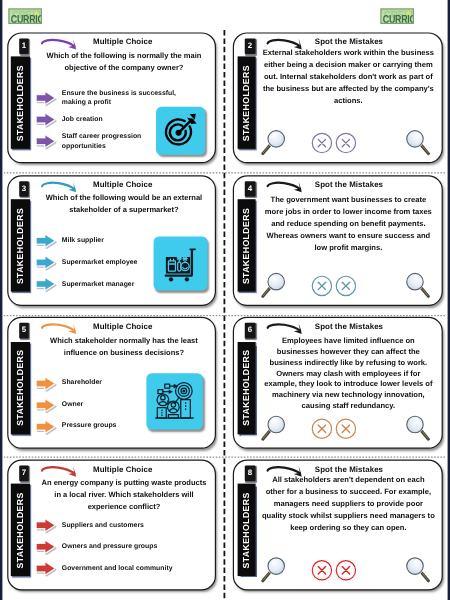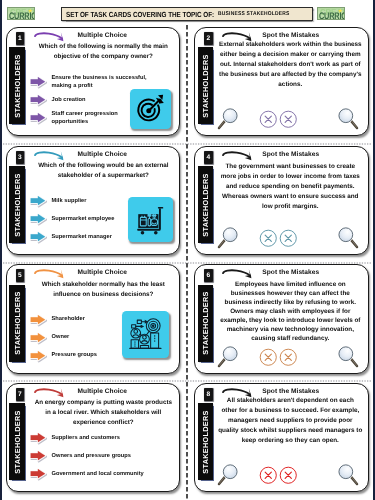--- a/index.html
+++ b/index.html
@@ -84,24 +84,20 @@
 <div class="page">
   <div class="edge l"></div>
   <div class="edge r"></div>
   <div class="hdr">
     <div class="logo l1">
       <div class="bg"></div>
       <div class="t1">CREATIVE</div>
       <div class="dot"></div>
       <div class="t2">CURRICULUM</div>
     </div>
-    <div class="titlebar">
-      <span class="a">SET OF TASK CARDS  COVERING THE TOPIC OF:</span>
-      <span class="b">BUSINESS STAKEHOLDERS</span>
-    </div>
     <div class="logo l2">
       <div class="bg"></div>
       <div class="t1">CREATIVE</div>
       <div class="dot"></div>
       <div class="t2">CURRICULUM</div>
     </div>
   </div>
   <div class="vcut">
     <svg width="4" height="475" viewBox="0 0 4 475">
       <line x1="2" y1="0" x2="2" y2="475" stroke="#141414" stroke-width="1.5" stroke-dasharray="4.6 2.4"></line>

